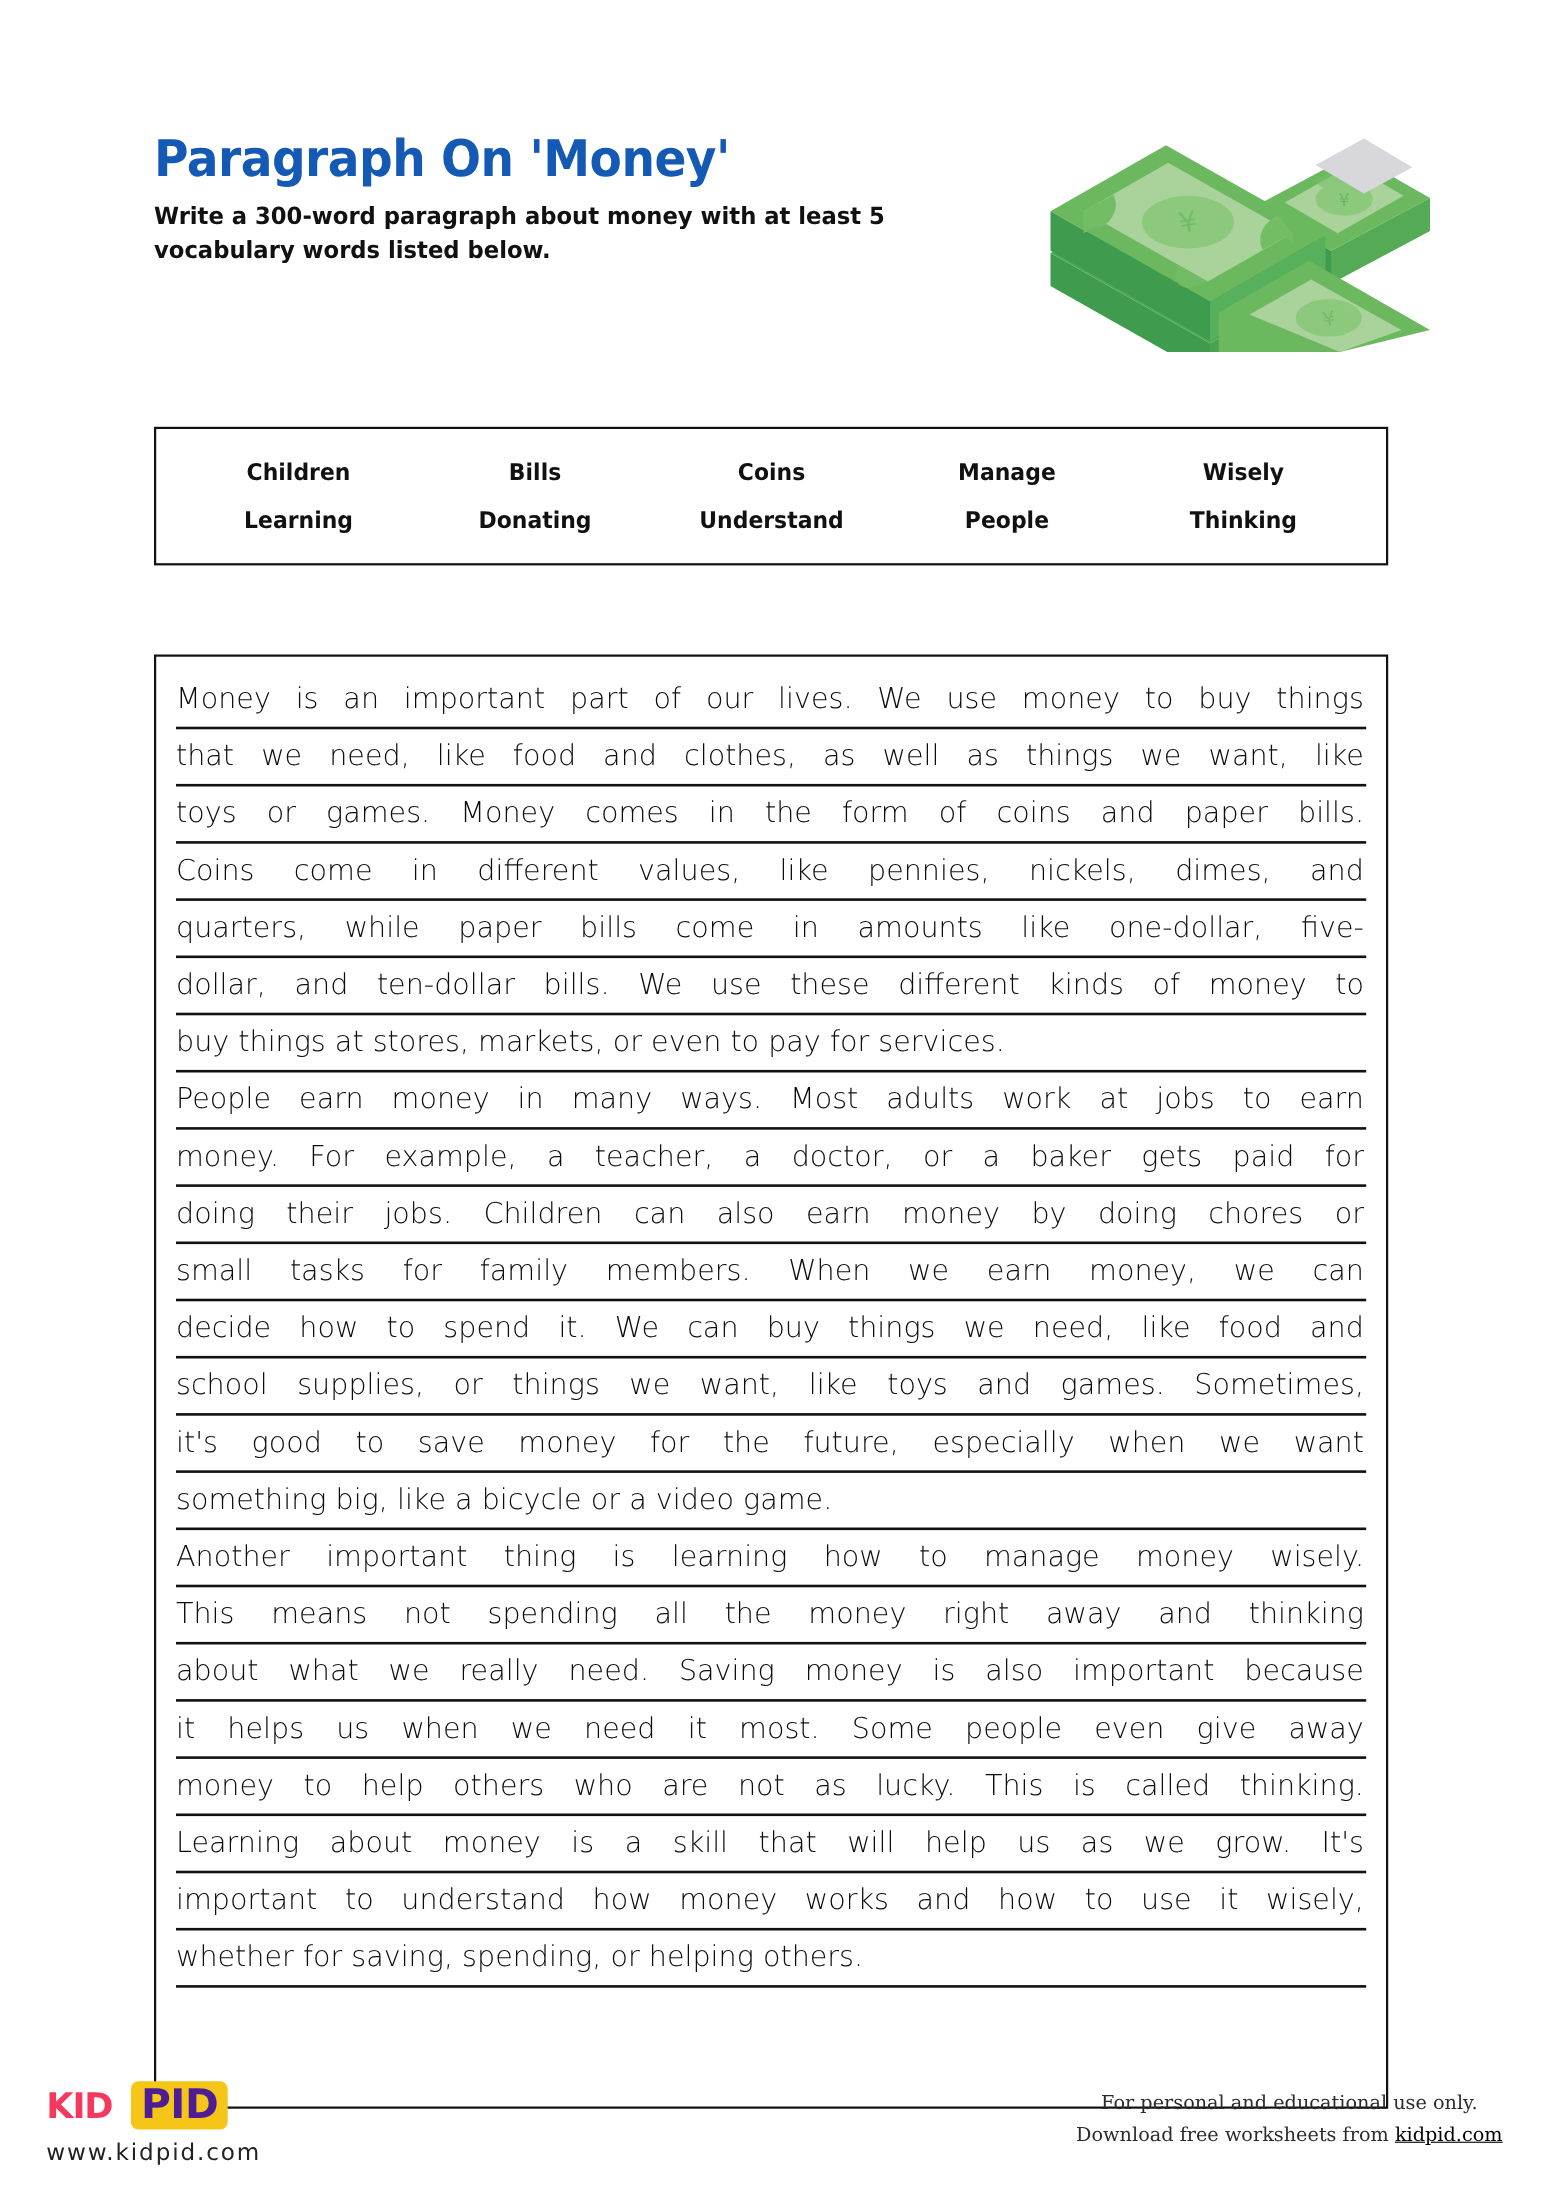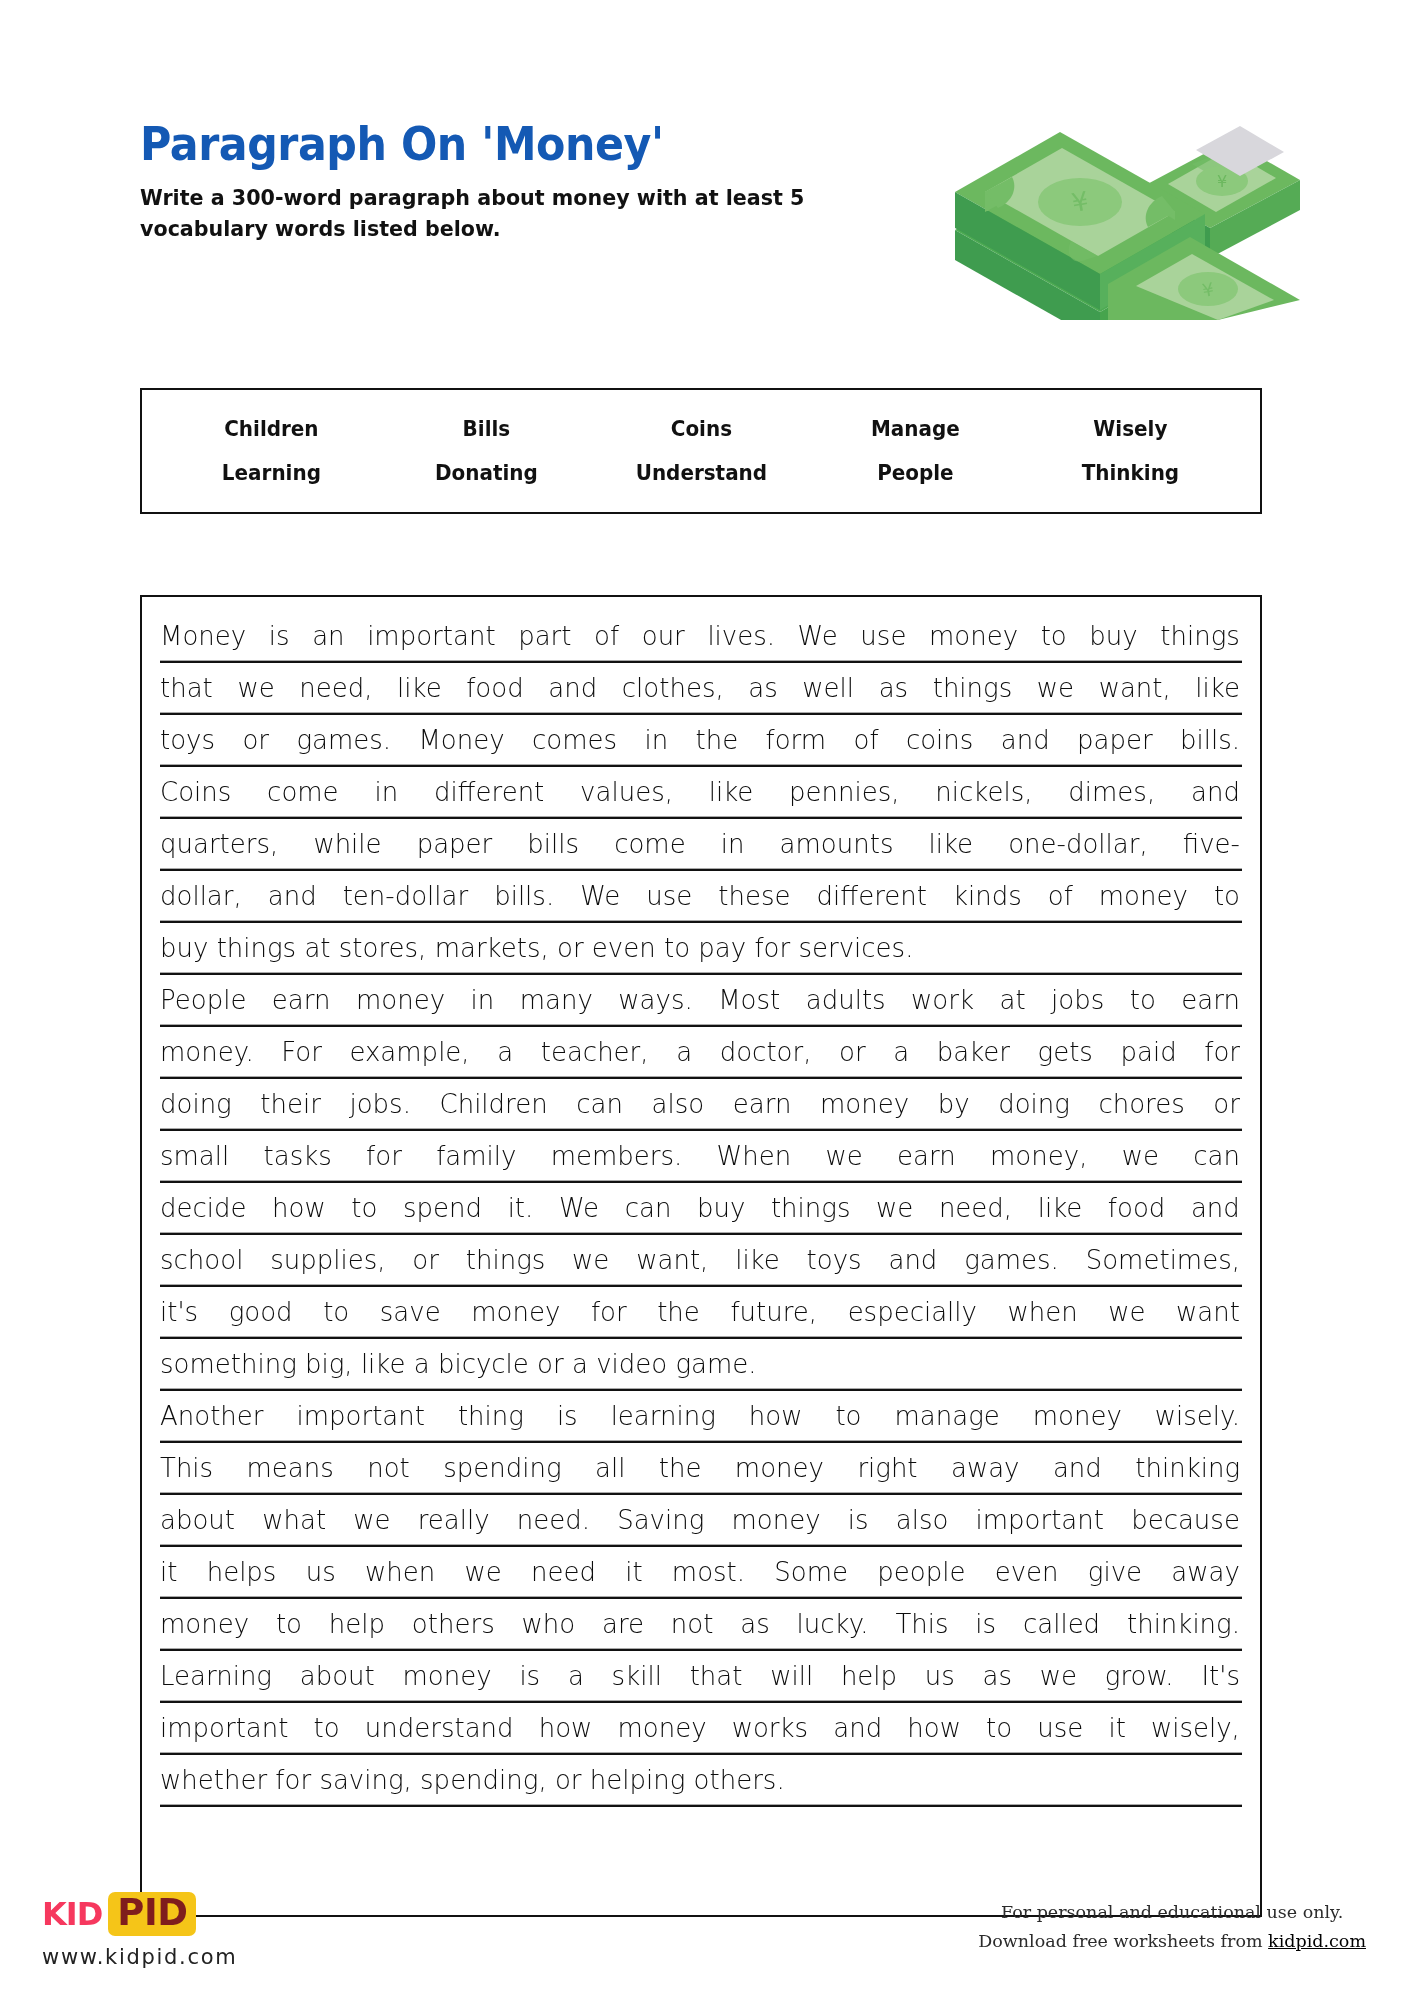--- a/index.html
+++ b/index.html
@@ -146,27 +146,27 @@
     font-size: 32px;
     font-weight: 700;
     color: #f6385e;
     letter-spacing: -1px;
     line-height: 1;
   }
   #logo-pid {
     font-family: "DejaVu Sans", sans-serif;
     font-size: 37px;
     font-weight: 700;
-    color: #7f1d1d;
+    color: #4c1d95;
     background: #f5c518;
     border-radius: 7px;
     padding: 2px 9px 4px 9px;
     letter-spacing: -0.5px;
     line-height: 1.05;
-    margin-left: 6px;
+    margin-left: 17px;
   }
   #logo-url {
     font-family: "DejaVu Sans", sans-serif;
     font-size: 21px;
     font-weight: 400;
     color: #222222;
     letter-spacing: 1.7px;
     margin-top: 7px;
   }
   #footer-note {

